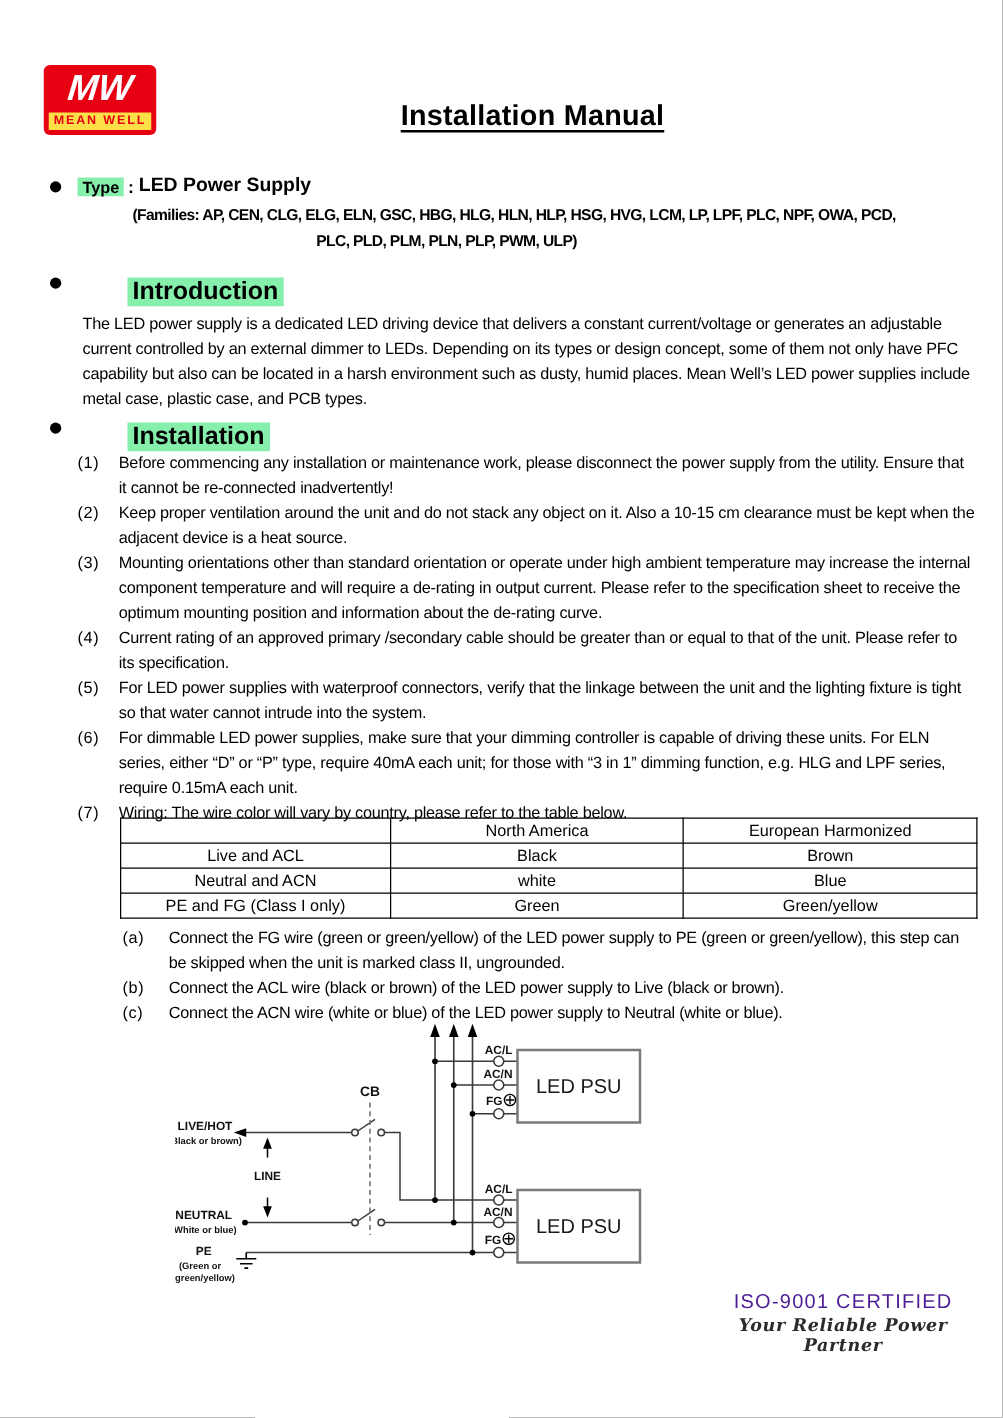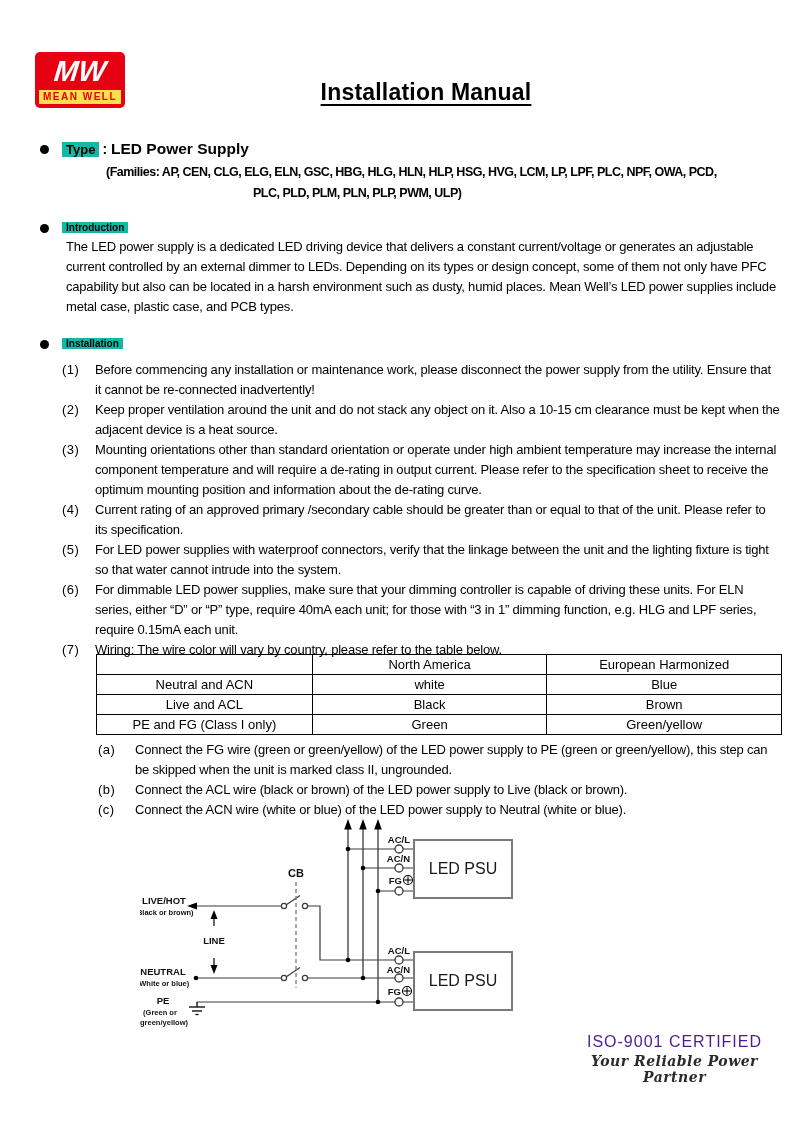--- a/index.html
+++ b/index.html
@@ -35,22 +35,22 @@
     position:absolute;top:79px;left:126px;width:600px;
     text-align:center;font-size:23px;font-weight:bold;
     text-decoration:underline;text-decoration-thickness:2px;text-underline-offset:4px;
     letter-spacing:0.2px;
   }
   
   .bullet{
     display:inline-block;width:9px;height:9px;border-radius:50%;
     background:#000;margin-right:13px;flex:none;
   }
-  .hl{background:#14b8a6;padding:0 4px;}
-  .sect-head{display:flex;align-items:flex-end;font-weight:bold;font-size:10px;}
+  .hl{background:#86efac;padding:0 4px;}
+  .sect-head{display:flex;align-items:flex-start;font-weight:bold;font-size:20px;gap:40px;}
   .bodytext{font-size:13px;letter-spacing:-0.2px;line-height:20px;}
   
   .type-sect{position:absolute;left:40px;right:22px;top:140px;}
   .type-row{display:flex;align-items:center;}
   .type-chip{font-weight:bold;font-size:13px;}
   .type-colon{font-weight:bold;font-size:14px;margin:0 4px 0 3px;}
   .type-value{font-weight:bold;font-size:15.5px;}
   .families{font-weight:bold;font-size:12.5px;letter-spacing:-0.5px;line-height:21px;}
   .fam1{margin:4px 0 0 66px;}
   .fam2{margin:0 0 0 213px;}
@@ -157,28 +157,28 @@
   </div>
 
   <table class="wire-table">
     <tbody>
       <tr>
         <td class="c0"></td>
         <td class="c1">North America</td>
         <td class="c2">European Harmonized</td>
       </tr>
       <tr>
+        <td class="c0">Live and ACL</td>
+        <td class="c1">Black</td>
+        <td class="c2">Brown</td>
+      </tr>
+      <tr>
         <td class="c0">Neutral and ACN</td>
         <td class="c1">white</td>
         <td class="c2">Blue</td>
-      </tr>
-      <tr>
-        <td class="c0">Live and ACL</td>
-        <td class="c1">Black</td>
-        <td class="c2">Brown</td>
       </tr>
       <tr>
         <td class="c0">PE and FG (Class I only)</td>
         <td class="c1">Green</td>
         <td class="c2">Green/yellow</td>
       </tr>
     </tbody>
   </table>
 
   <div class="sub-steps bodytext">

